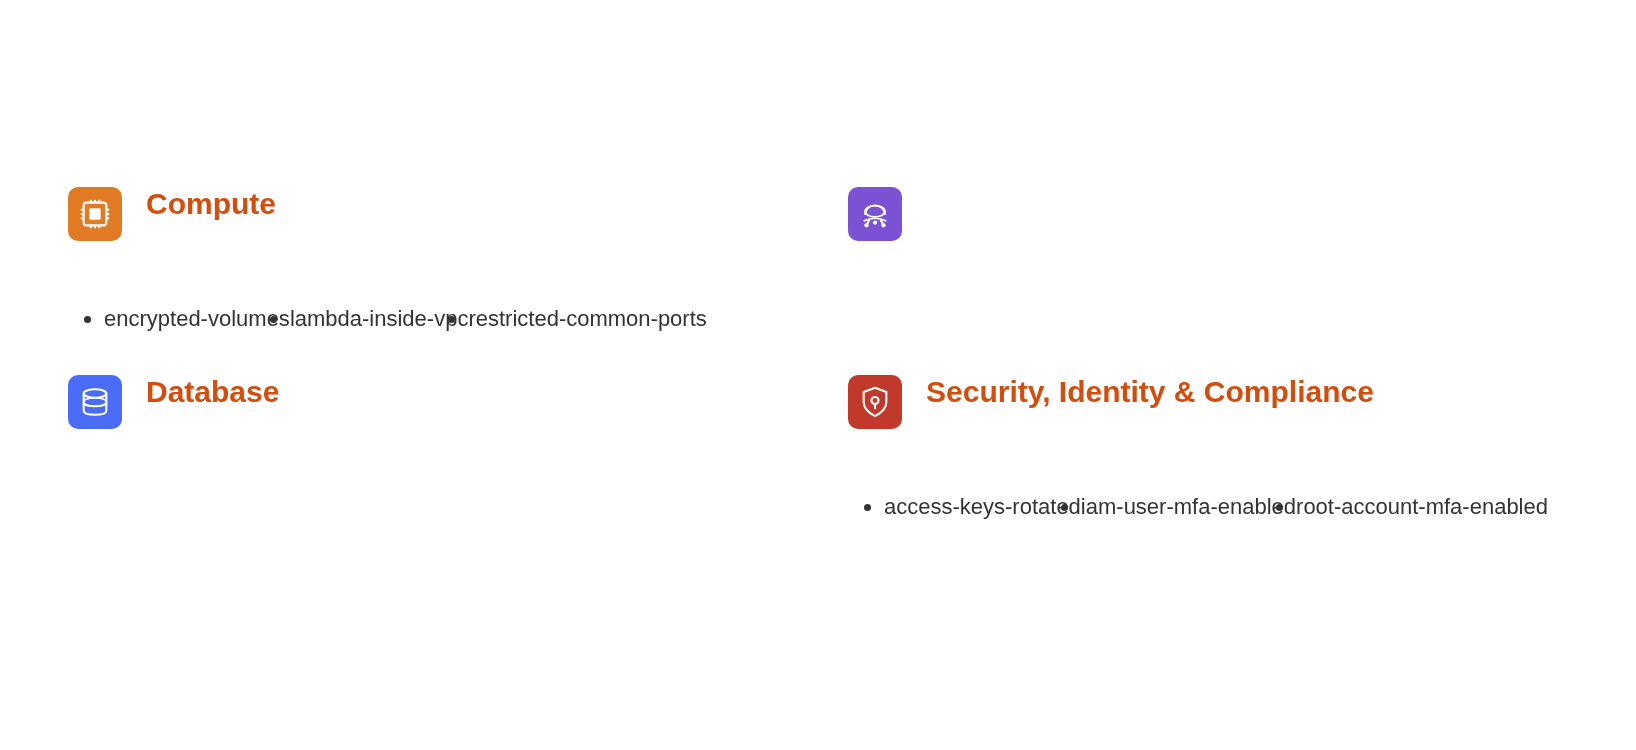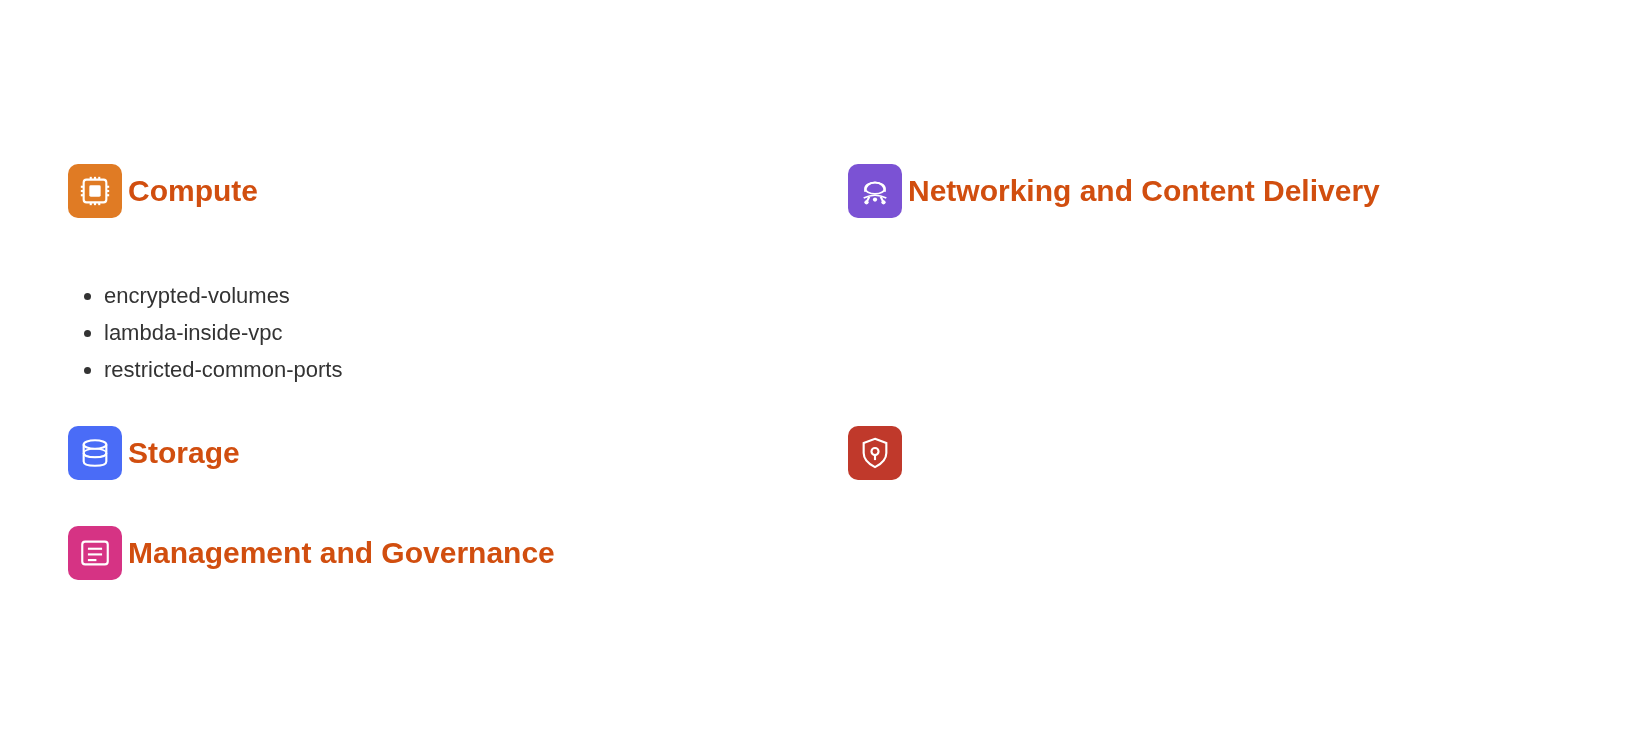--- a/index.html
+++ b/index.html
@@ -29,22 +29,21 @@
     }
 
     .category-block {
       display: flex;
       flex-direction: column;
       gap: 10px;
     }
 
     .category-header {
       display: flex;
-      align-items: center;
-      gap: 6px;
+      gap: 24px;
       margin-bottom: 6px;
     }
 
     .category-icon {
       width: 54px;
       height: 54px;
       border-radius: 10px;
       display: flex;
       align-items: center;
       justify-content: center;
@@ -54,22 +53,22 @@
     .category-title {
       font-size: 30px;
       font-weight: 700;
       color: #d14e0f;
     }
 
     .category-items {
       list-style: disc;
       padding-left: 36px;
       display: flex;
-      flex-direction: column;
-      gap: 6px;
+      flex-direction: row;
+      gap: 0;
       margin-top: 47px;
     }
 
     .category-items li {
       font-size: 22px;
       color: #333333;
       line-height: 1.4;
     }
 
     
@@ -126,55 +125,49 @@
       <path d="M5 12.5 C5 8.5 8 6 12 6 C16 6 19 8.5 19 12.5" fill="none" stroke="white" stroke-width="1.5"></path>
       <ellipse cx="12" cy="10" rx="7" ry="4" fill="none" stroke="white" stroke-width="1.2"></ellipse>
       <line x1="8" y1="16" x2="6" y2="20" stroke="white" stroke-width="1.5"></line>
       <line x1="16" y1="16" x2="18" y2="20" stroke="white" stroke-width="1.5"></line>
       <path d="M4 17 Q12 13 20 17" fill="none" stroke="white" stroke-width="1.2"></path>
       <circle cx="6" cy="20" r="1.5" fill="white"></circle>
       <circle cx="18" cy="20" r="1.5" fill="white"></circle>
       <circle cx="12" cy="18" r="1.5" fill="white"></circle>
     </svg>
         </div>
-        <span class="category-title">Networking and Content Delivery</span>
       </div>
     </div>
     <div class="category-block">
       <div class="category-header">
         <div class="category-icon icon-database">
           <svg class="icon-svg" viewBox="0 0 24 24" xmlns="http://www.w3.org/2000/svg">
       <ellipse cx="12" cy="6" rx="8" ry="3" fill="none" stroke="white" stroke-width="1.5"></ellipse>
       <path d="M4 6 L4 12 Q4 15 12 15 Q20 15 20 12 L20 6" fill="none" stroke="white" stroke-width="1.5"></path>
       <path d="M4 12 L4 18 Q4 21 12 21 Q20 21 20 18 L20 12" fill="none" stroke="white" stroke-width="1.5"></path>
       <ellipse cx="12" cy="12" rx="8" ry="3" fill="none" stroke="white" stroke-width="1"></ellipse>
     </svg>
         </div>
-        <span class="category-title">Storage</span>
+        <span class="category-title">Database</span>
       </div>
     </div>
     <div class="category-block">
       <div class="category-header">
         <div class="category-icon icon-security">
           <svg class="icon-svg" viewBox="0 0 24 24" xmlns="http://www.w3.org/2000/svg">
       <path d="M12 2 L20 5 L20 12 Q20 18 12 22 Q4 18 4 12 L4 5 Z" fill="none" stroke="white" stroke-width="1.5"></path>
       <circle cx="12" cy="11" r="2.5" fill="none" stroke="white" stroke-width="1.5"></circle>
       <line x1="12" y1="13.5" x2="12" y2="17" stroke="white" stroke-width="1.5"></line>
     </svg>
         </div>
+        <span class="category-title">Security, Identity &amp; Compliance</span>
       </div>
+      <ul class="category-items">
+        <li>access-keys-rotated</li>
+        <li>iam-user-mfa-enabled</li>
+        <li>root-account-mfa-enabled</li>
+      </ul>
     </div>
     <div class="category-block">
-      <div class="category-header">
-        <div class="category-icon icon-management">
-          <svg class="icon-svg" viewBox="0 0 24 24" xmlns="http://www.w3.org/2000/svg">
-      <rect x="3" y="4" width="18" height="16" rx="2" fill="none" stroke="white" stroke-width="1.5"></rect>
-      <line x1="7" y1="9" x2="17" y2="9" stroke="white" stroke-width="1.5"></line>
-      <line x1="7" y1="13" x2="17" y2="13" stroke="white" stroke-width="1.5"></line>
-      <line x1="7" y1="17" x2="13" y2="17" stroke="white" stroke-width="1.5"></line>
-    </svg>
-        </div>
-        <span class="category-title">Management and Governance</span>
-      </div>
     </div>
     <div class="category-block">
     </div>
   </div>
 
 </body></html>

